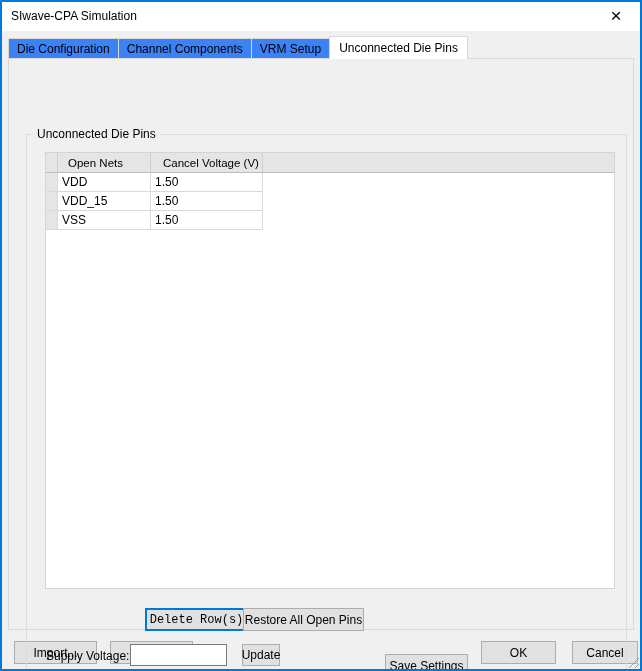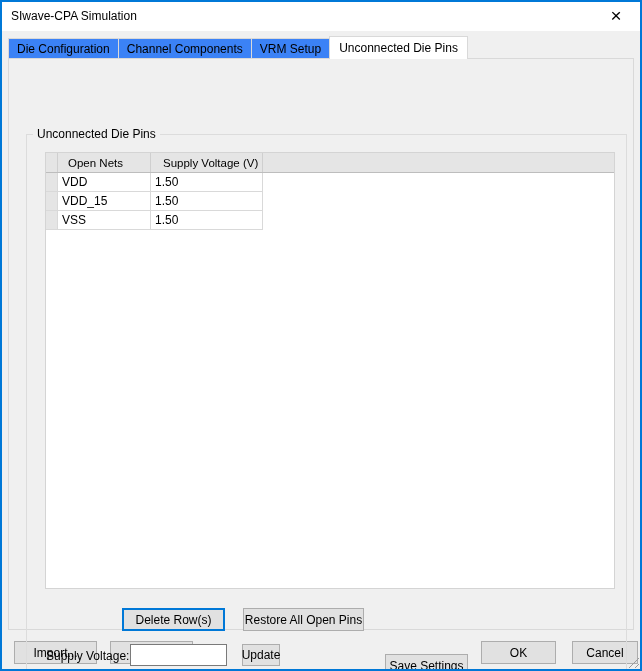--- a/index.html
+++ b/index.html
@@ -119,21 +119,21 @@
   .btn {
     position: absolute;
     background: #e1e1e1;
     border: 1px solid #adadad;
     display: flex; align-items: center; justify-content: center;
     font-size: 12px; font-family: inherit;
     white-space: nowrap;
     cursor: pointer;
   }
   .btn.default-focus { border: 2px solid #0078d7; }
-  .btn-delete  { left: 95px; top: 473px; width: 103px; height: 23px; } 
+  .btn-delete  { left: 118px; top: 473px; width: 103px; height: 23px; font-family: Liberation Mono, monospace; } 
   .btn-restore { left: 216px; top: 473px; width: 121px; height: 23px; } 
   .sv-label { position: absolute; left: 19px; top: 514px; white-space: nowrap; } 
   .sv-input {
     position: absolute; left: 103px; top: 509px;  
     width: 97px; height: 22px;
     background: #fff; border: 1px solid #7a7a7a;
     font-family: inherit; font-size: 12px; padding: 0 3px;
   }
   .btn-update { left: 215px; top: 509px; width: 38px; height: 22px; } 
   
@@ -181,21 +181,21 @@
 
   <div class="tab-frame">
 
     <div class="groupbox">
       <span class="groupbox-label">Unconnected Die Pins</span>
 
       <div class="grid">
         <div class="grid-header">
           <div class="grid-corner"></div>
           <div class="grid-col col-net">Open Nets</div>
-          <div class="grid-col col-volt">Supply Voltage (V)</div>
+          <div class="grid-col col-volt">Cancel Voltage (V)</div>
         </div>
 
         <div class="grid-row">
           <div class="row-head"></div>
           <div class="cell cell-net">VDD</div>
           <div class="cell cell-volt">1.50</div>
         </div>
         <div class="grid-row">
           <div class="row-head"></div>
           <div class="cell cell-net">VDD_15</div>

